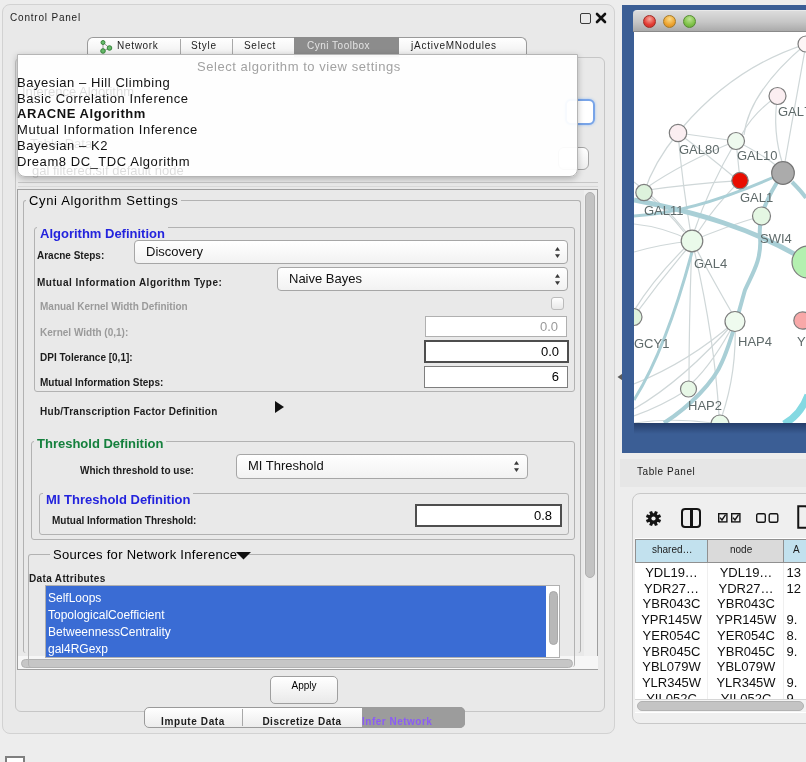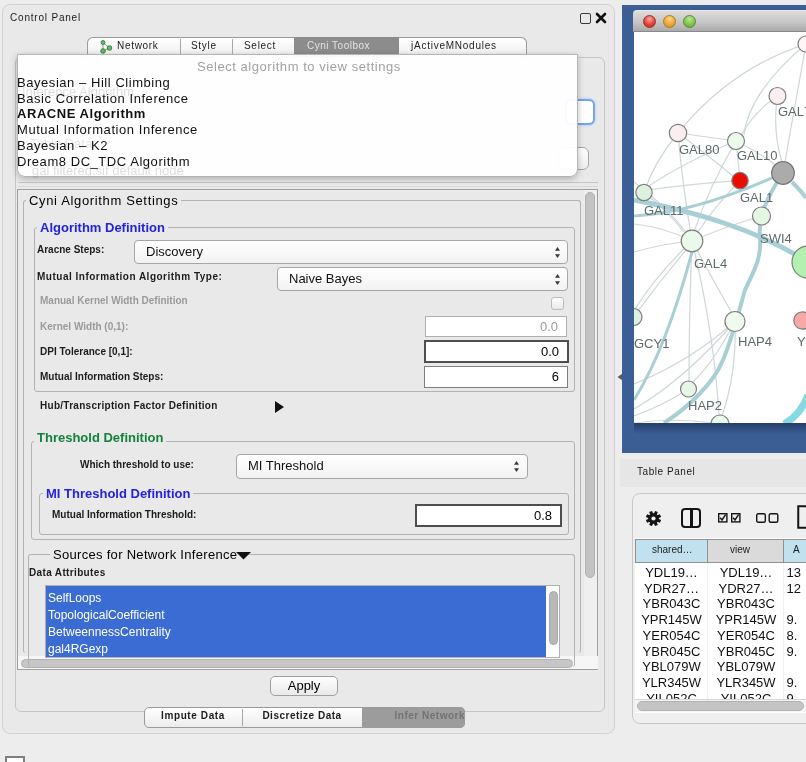--- a/index.html
+++ b/index.html
@@ -1,20 +1,20 @@
 <!DOCTYPE html>
 <html><head>
 <meta charset="utf-8">
 <style>
   html,body{margin:0;padding:0;}
   body{width:806px;height:762px;overflow:hidden;background:#ededed;
        font-family:"Liberation Sans", sans-serif;position:relative;}
   .abs{position:absolute;}
   .lbl{position:absolute;font-size:10px;color:#1c1c1c;white-space:nowrap;}
-  .bold{font-weight:bold;}
+  .bold{font-weight:bold;margin-top:6px;}
   .gray{color:#9a9a9a;}
   .combo{position:absolute;background:linear-gradient(#ffffff,#f2f2f2);
          border:1px solid #a6a6a6;border-radius:4px;
          font-size:13px;color:#111;}
   .combo .tx{position:absolute;left:11px;top:3px;}
   .arrows{position:absolute;right:7px;top:3px;width:9px;}
   .field{position:absolute;background:#fff;font-size:13px;text-align:right;}
   .grp{position:absolute;border:1px solid #b2b2b2;border-radius:3px;}
   .gtitle{position:absolute;background:#e9e9e9;padding:0 3px;font-size:13px;white-space:nowrap;}
 </style>
@@ -128,28 +128,28 @@
 <div class="lbl bold" style="left:29px;top:567px;letter-spacing:0.35px;">Data Attributes</div>
 
 <div class="abs" style="left:45px;top:585px;width:515px;height:73px;background:#ffffff;border:1px solid #b0b0b0;box-sizing:border-box;"></div>
 <div class="abs" style="left:46px;top:586px;width:500px;height:71px;background:#3a6cd4;"></div>
 <div class="abs" style="left:48px;top:590px;font-size:12px;color:#ffffff;line-height:17px;white-space:pre;">SelfLoops
 TopologicalCoefficient
 BetweennessCentrality
 gal4RGexp</div>
 <div class="abs" style="left:549px;top:591px;width:9px;height:54px;background:#b8b8b8;border:1px solid #a8a8a8;border-radius:5px;box-sizing:border-box;"></div>
 
-<div class="abs" style="left:270px;top:676px;width:68px;height:20px;background:linear-gradient(#ffffff,#e9e9e9);border:1px solid #9f9f9f;border-radius:5px;box-sizing:border-box;text-align:center;font-size:13px;line-height:18px;">Apply</div>
+<div class="abs" style="left:270px;top:676px;width:68px;height:28px;background:linear-gradient(#ffffff,#e9e9e9);border:1px solid #9f9f9f;border-radius:5px;box-sizing:border-box;text-align:center;font-size:10px;line-height:18px;">Apply</div>
 
 <div class="abs" style="left:144px;top:707px;width:321px;height:21px;background:linear-gradient(#ffffff,#ececec);border:1px solid #9a9a9a;border-radius:5px;box-sizing:border-box;"></div>
 <div class="abs" style="left:242px;top:709px;width:1px;height:17px;background:#a8a8a8;"></div>
 <div class="abs" style="left:362px;top:707px;width:103px;height:21px;background:#9c9c9c;border-radius:0 5px 5px 0;"></div>
 <div class="lbl bold" style="left:144px;top:710px;width:98px;text-align:center;letter-spacing:0.6px;">Impute Data</div>
 <div class="lbl bold" style="left:242px;top:710px;width:120px;text-align:center;letter-spacing:0.5px;">Discretize Data</div>
-<div class="lbl bold" style="left:362px;top:710px;width:103px;text-align:right;color:#737373;letter-spacing:0.5px;">Infer Network</div>
+<div class="lbl bold" style="left:362px;top:710px;width:103px;text-align:left;color:#8b5cf6;letter-spacing:0.5px;">Infer Network</div>
 
 <div class="abs" style="left:5px;top:756px;width:20px;height:10px;background:#ffffff;border:2.5px solid #7f7f7f;box-sizing:border-box;"></div>
 
 <svg class="abs" style="left:617px;top:373px;" width="6" height="8" viewBox="0 0 6 8">
     <path d="M5.5 0.5 L0.5 4 L5.5 7.5 Z" fill="#5a5a5a"></path>
   </svg>
 
 <div class="abs" style="left:622px;top:5px;width:184px;height:448px;background:#3b5e95;"></div>
 <div class="abs" style="left:634px;top:423px;width:172px;height:11px;background:linear-gradient(rgba(10,22,52,0.45),rgba(10,22,52,0));"></div>
 
@@ -268,21 +268,21 @@
 </svg>
 <svg class="abs" style="left:797px;top:505px;" width="14" height="24" viewBox="0 0 14 24">
   <path d="M1.25 1.25 L9 1.25 L13 6 L13 22.75 L1.25 22.75 Z" fill="none" stroke="#141414" stroke-width="2"></path>
 </svg>
 
 <div class="abs" style="left:635px;top:538px;width:171px;height:175px;background:#ffffff;overflow:hidden;"></div>
 <div class="abs" style="left:635px;top:539px;width:73px;height:24px;background:#c2e1ee;border:1px solid #909090;box-sizing:border-box;"></div>
 <div class="abs" style="left:708px;top:539px;width:76px;height:24px;background:#dadada;border:1px solid #909090;border-left:none;box-sizing:border-box;"></div>
 <div class="abs" style="left:784px;top:539px;width:22px;height:24px;background:#c2e1ee;border:1px solid #909090;border-left:none;border-right:none;box-sizing:border-box;"></div>
 <div class="lbl" style="left:652px;top:544px;">shared…</div>
-<div class="lbl" style="left:730px;top:544px;">view</div>
+<div class="lbl" style="left:730px;top:544px;">node</div>
 <div class="lbl" style="left:793px;top:544px;">A</div>
 
 <div id="tbl" class="abs" style="left:635px;top:565px;width:206px;height:134px;overflow:hidden;font-size:13px;color:#101010;">
     <div style="position:absolute;left:0;top:0px;width:73px;text-align:center;">YDL19…</div>
     <div style="position:absolute;left:73px;top:0px;width:76px;text-align:center;">YDL19…</div>
     <div style="position:absolute;left:151.5px;top:0px;">13</div>
     <div style="position:absolute;left:0;top:15.7px;width:73px;text-align:center;">YDR27…</div>
     <div style="position:absolute;left:73px;top:15.7px;width:76px;text-align:center;">YDR27…</div>
     <div style="position:absolute;left:151.5px;top:15.7px;">12</div>
     <div style="position:absolute;left:0;top:31.4px;width:73px;text-align:center;">YBR043C</div>

